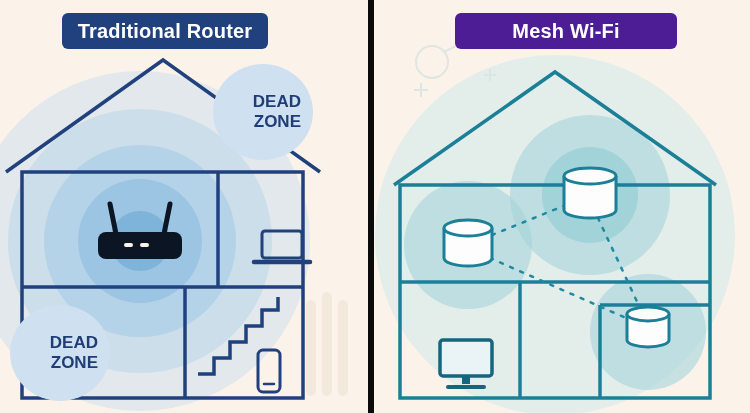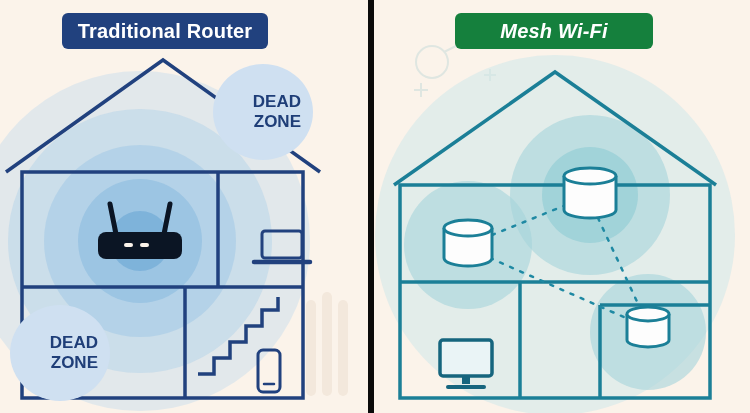--- a/index.html
+++ b/index.html
@@ -17,21 +17,21 @@
     position:absolute;left:368px;top:0;width:6px;height:413px;
     background:#0a0a0a;
   }
   .badge{
     position:absolute;top:13px;height:36px;
     display:flex;align-items:center;justify-content:center;
     border-radius:6px;
     color:#ffffff;font-weight:700;font-size:20px;letter-spacing:.2px;
   }
   .badge-left{left:62px;width:206px;background:#21417e;}
-  .badge-right{left:455px;width:198px;background:#15803d;font-style:italic;}
+  .badge-right{left:455px;width:222px;background:#4c1d95;}
   .dead-zone-label{
     position:absolute;width:76px;height:46px;
     display:flex;align-items:center;justify-content:center;text-align:right;
     color:#1f3e78;font-weight:800;font-size:17px;line-height:1.2;
   }
   .dz-top{left:225px;top:89px;}
   .dz-bottom{left:22px;top:330px;}
 </style>
 </head>
 <body>

